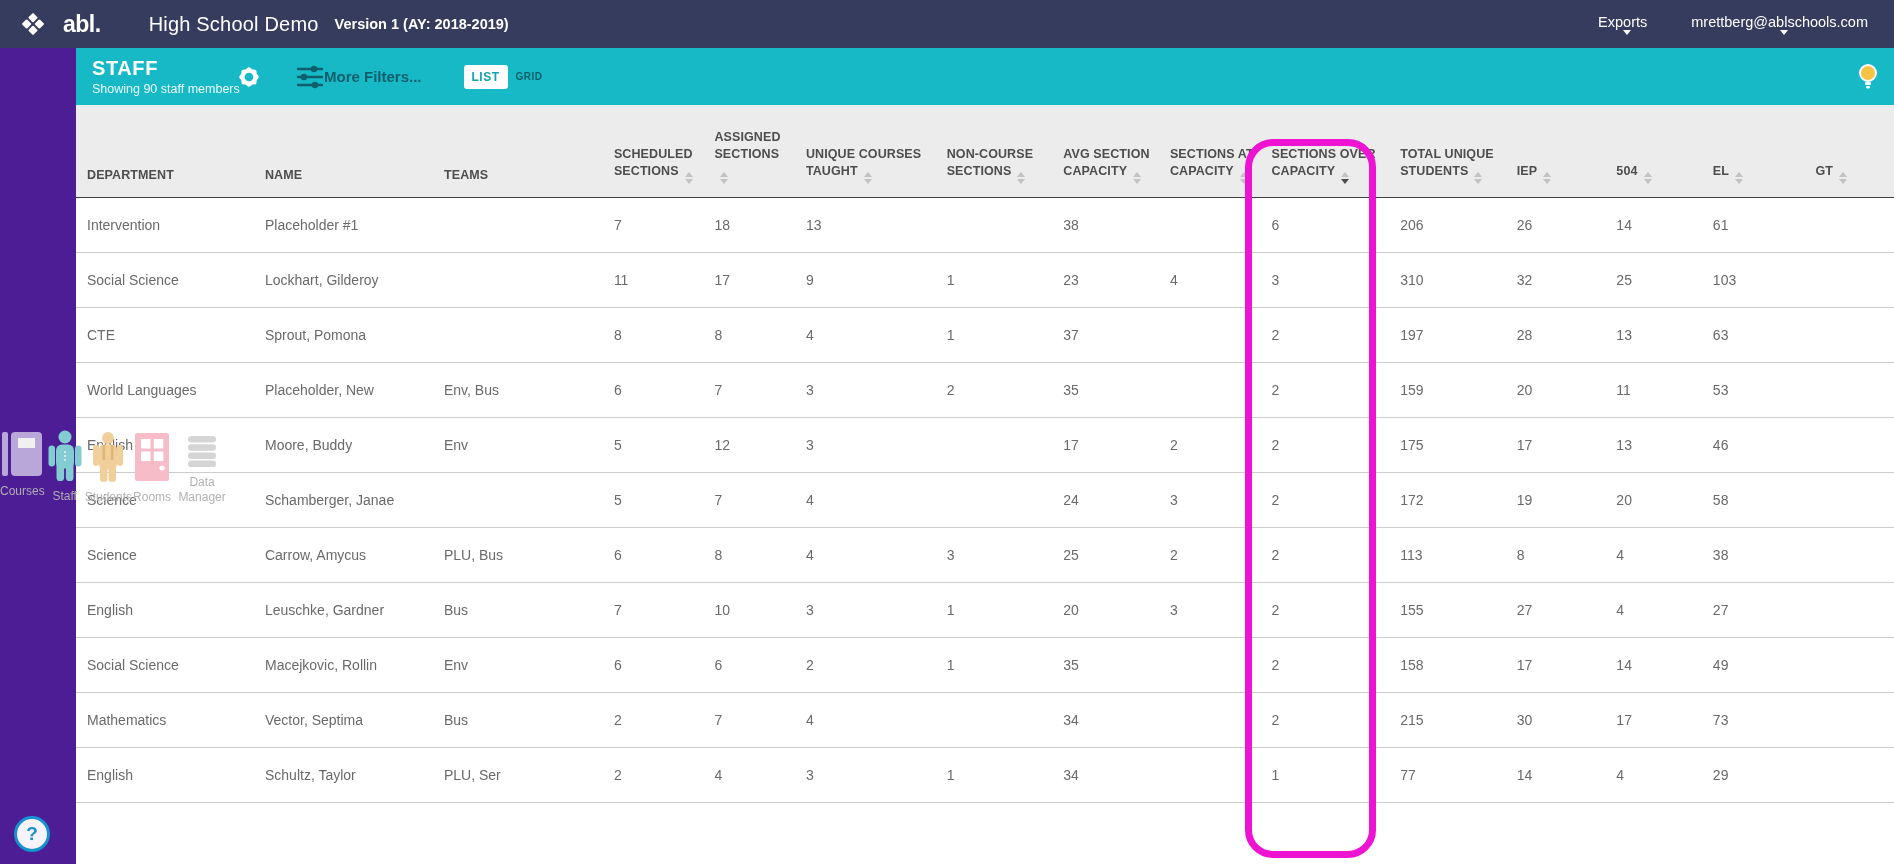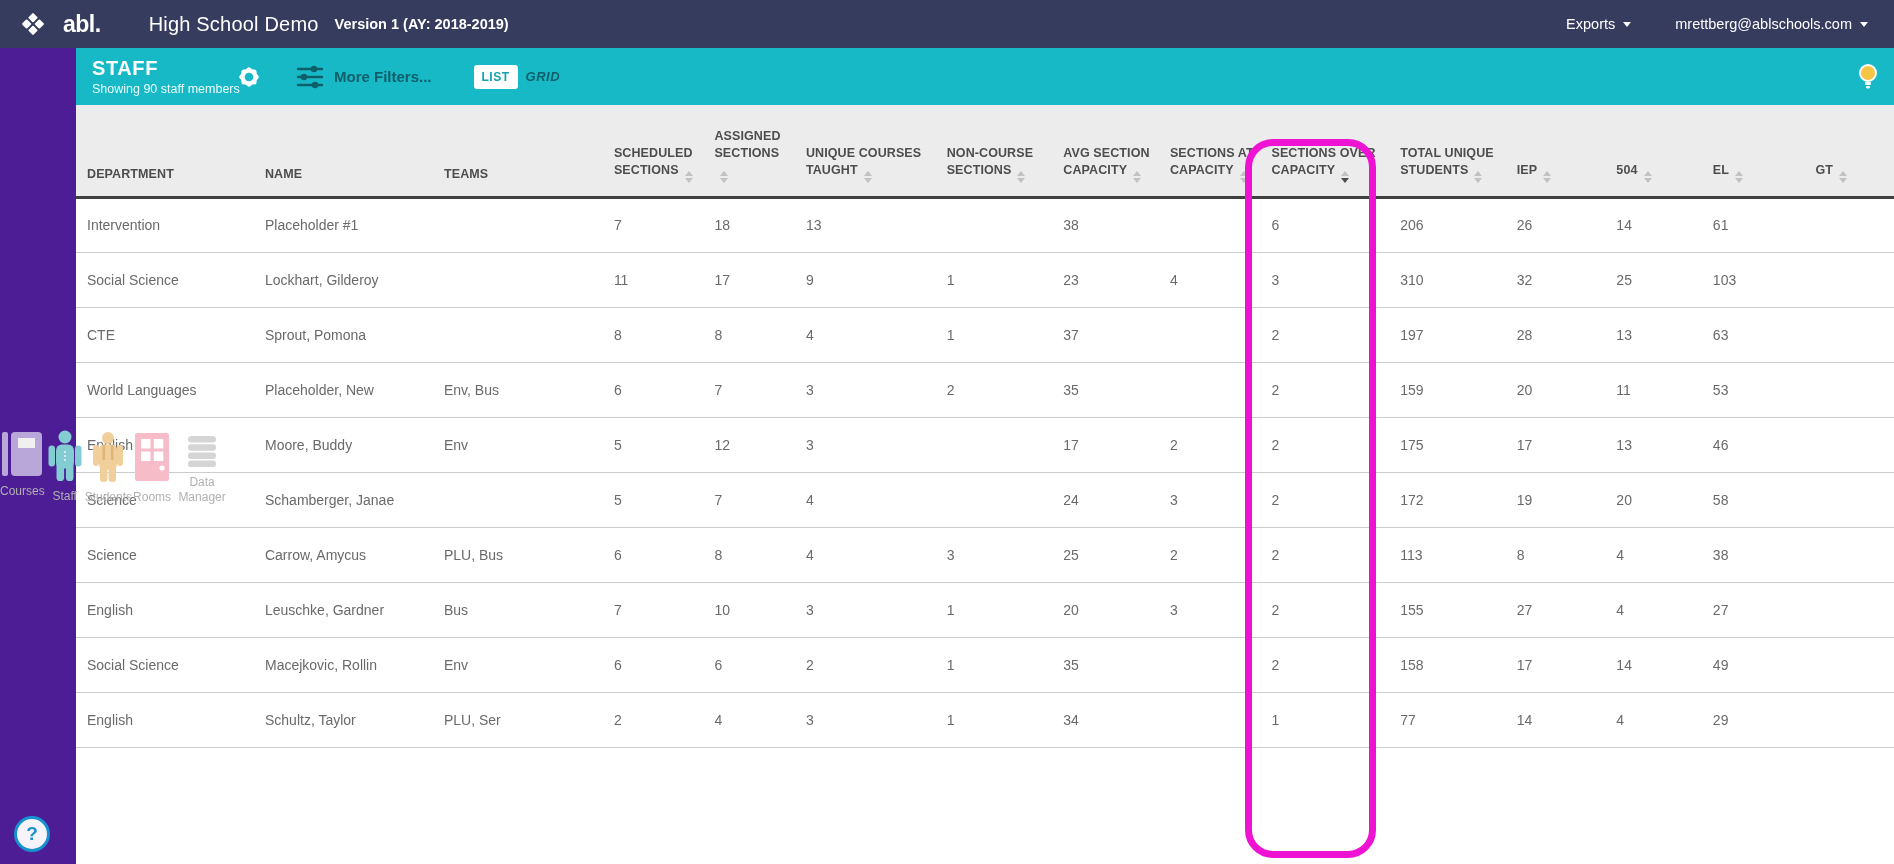--- a/index.html
+++ b/index.html
@@ -8,21 +8,21 @@
 
   
   .navbar { position:absolute; top:0; left:0; width:1894px; height:48px;
     background:var(--navbar-bg,#363c5e); display:flex; align-items:center;
     color:#fff; z-index:40; }
   .logo { display:flex; align-items:center; margin-left:22px; gap:19px; }
   .logo-text { font-size:23px; font-weight:bold; letter-spacing:-0.5px; }
   .app-title { margin-left:48px; font-size:20px; font-weight:400; letter-spacing:0.2px; }
   .app-version { margin-left:16px; font-size:14.5px; font-weight:bold; }
   .nav-right { margin-left:auto; display:flex; align-items:center; gap:44px; margin-right:26px; }
-  .nav-link { display:flex; align-items:center; font-size:14.5px; cursor:pointer; }
+  .nav-link { display:flex; align-items:center; font-size:14.5px; cursor:pointer;flex-direction:column; }
   .caret-down { width:0; height:0; border-left:4.5px solid transparent;
     border-right:4.5px solid transparent; border-top:5.5px solid #fff;
     display:inline-block; margin-left:8px; }
 
   
   .sidebar { position:absolute; top:48px; left:0; width:76px; height:816px;
     background:#4c1d95; z-index:30; display:flex; flex-direction:row; align-items:center; }
   .side-item { display:flex; flex-direction:column; align-items:center; gap:7px; cursor:pointer; }
   .side-label { font-size:12px; color:#b3b0b3; text-align:center; line-height:1.25; }
   .side-divider { width:76px; height:1px; background:#c9c7c9; margin-top:34px; }
@@ -31,36 +31,36 @@
     color:var(--help-blue,#1791d0); font-size:19px; font-weight:bold;
     display:flex; align-items:center; justify-content:center; cursor:pointer; z-index:50; }
 
   
   .toolbar { position:absolute; top:48px; left:76px; width:1818px; height:57px;
     background:var(--teal,#16b9c5); display:flex; align-items:center; z-index:20; color:#fff; }
   .toolbar-title-block { margin-left:16px; width:122px; }
   .toolbar-title { font-size:20px; font-weight:bold; letter-spacing:0.6px; line-height:1.1; }
   .toolbar-subtitle { font-size:12.5px; color:#eafcfd; margin-top:3px; white-space:nowrap; }
   .gear-btn { margin-left:22px; cursor:pointer; display:flex; }
-  .filters-btn { margin-left:34px; display:flex; align-items:center; gap:10px; cursor:pointer; }
+  .filters-btn { margin-left:34px; display:flex; align-items:center; cursor:pointer; }
   .filters-label { font-size:15px; font-weight:bold; color:var(--dark-teal,#0e5f6b); }
   .view-toggle { margin-left:42px; display:flex; align-items:center; gap:8px; }
   .chip-list { background:#fff; color:#13a3b0; font-size:12px; font-weight:bold;
     padding:5px 8px; border-radius:3px; letter-spacing:0.5px; cursor:pointer; }
-  .chip-grid { color:var(--dark-teal,#0e5f6b); font-size:13px; font-weight:bold;
-    letter-spacing:0.5px; cursor:pointer;font-style:italic; }
+  .chip-grid { color:var(--dark-teal,#0e5f6b); font-size:10px; font-weight:bold;
+    letter-spacing:0.5px; cursor:pointer; }
   .bulb-btn { margin-left:auto; margin-right:13px; cursor:pointer; display:flex; }
 
   
   .main { position:absolute; top:105px; left:76px; width:1818px; height:759px;
     background:#fff; z-index:10; overflow:hidden; }
   table { border-collapse:collapse; width:100%; table-layout:fixed; }
   thead th { background:#ececec; height:92px; vertical-align:bottom;
     text-align:left; padding:0 4px 13px 11px; font-size:12.5px; font-weight:bold;
-    color:#4d4d4d; line-height:1.35; border-bottom:3px solid #404040; letter-spacing:0.1px; }
+    color:#4d4d4d; line-height:1.35; border-bottom:1px solid #404040; letter-spacing:0.1px; }
   tbody td { height:55px; padding:0 4px 0 11px; font-size:14px; color:#6a6a6a;
     border-bottom:1px solid #cccccc; white-space:nowrap; overflow:hidden; }
   .sorters { display:inline-flex; flex-direction:column; gap:2px; margin-left:6px;
     vertical-align:-2px; }
   .car { width:0; height:0; border-left:4px solid transparent; border-right:4px solid transparent; }
   .car.up { border-bottom:5px solid #c2c2c2; }
   .car.dn { border-top:5px solid #c2c2c2; }
   .car.dn.active { border-top-color:#4d4d4d; }
 
   
@@ -424,20 +424,37 @@
           <td>35</td>
           <td></td>
           <td>2</td>
           <td>158</td>
           <td>17</td>
           <td>14</td>
           <td>49</td>
           <td></td>
         </tr>
         <tr>
+          <td>Mathematics</td>
+          <td>Vector, Septima</td>
+          <td>Bus</td>
+          <td>2</td>
+          <td>7</td>
+          <td>4</td>
+          <td></td>
+          <td>34</td>
+          <td></td>
+          <td>2</td>
+          <td>215</td>
+          <td>30</td>
+          <td>17</td>
+          <td>73</td>
+          <td></td>
+        </tr>
+        <tr>
           <td>English</td>
           <td>Schultz, Taylor</td>
           <td>PLU, Ser</td>
           <td>2</td>
           <td>4</td>
           <td>3</td>
           <td>1</td>
           <td>34</td>
           <td></td>
           <td>1</td>

